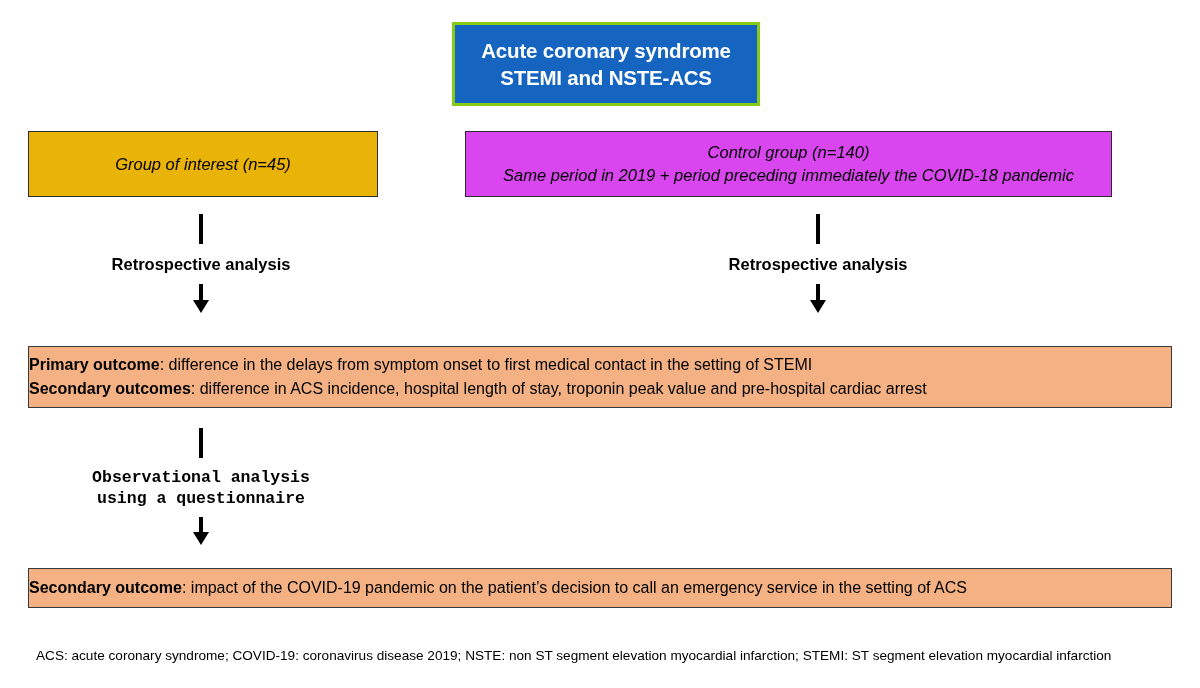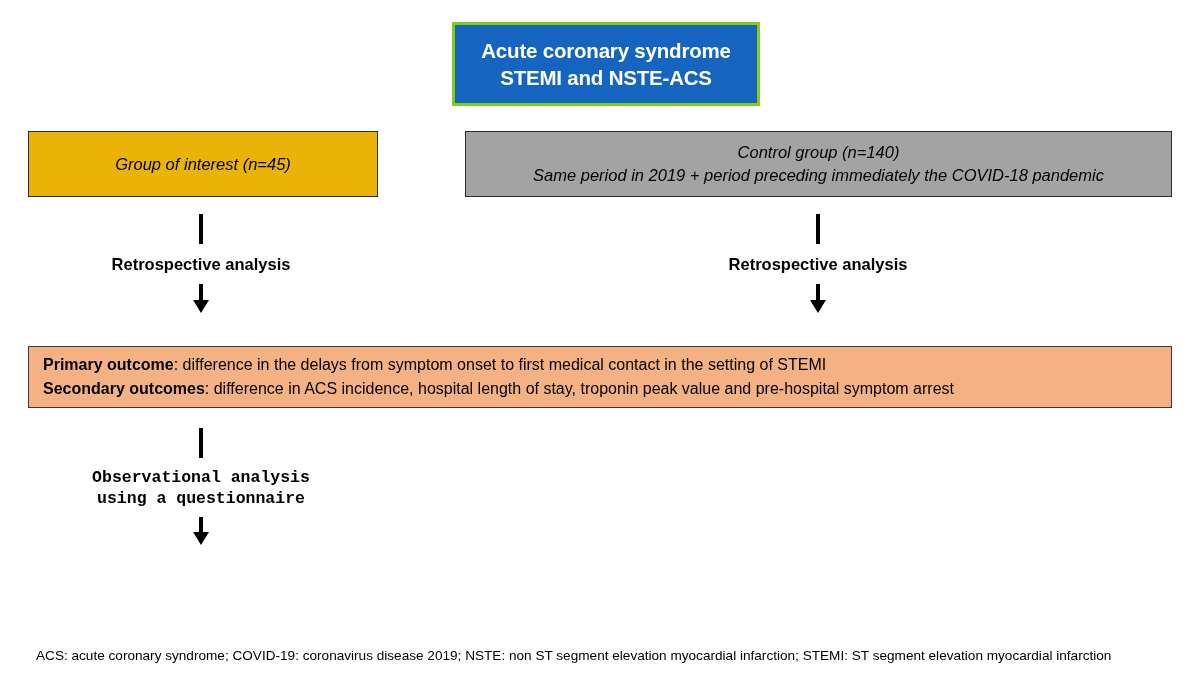--- a/index.html
+++ b/index.html
@@ -62,38 +62,37 @@
   #group-box .line {
     font-style: italic;
     font-size: 16.5px;
     line-height: 23px;
   }
 
   
   #control-box {
     left: 465px;
     top: 131px;
-    width: 707px;
+    width: 647px;
     height: 66px;
-    background: #a3a3a3;
+    background: #d946ef;
     border: 1.5px solid #2d2d2d;
     align-items: center;
     text-align: center;
   }
   #control-box .line {
     font-style: italic;
     font-size: 16.5px;
     line-height: 23px;
   }
 
   
   .orange-box {
     background: #F4B183;
     border: 1.5px solid #3a3a3a;
-    padding-left: 14px;
     padding-right: 10px;
   }
   #primary-outcome-box {
     left: 28px;
     top: 346px;
     width: 1144px;
     height: 62px;
   }
   #primary-outcome-box .line {
     font-size: 16px;
@@ -213,32 +212,37 @@
       <div class="shaft"></div>
       <div class="head"></div>
     </div>
   </div>
 
   <div class="box orange-box" id="primary-outcome-box">
     <div class="line">
       <span class="b">Primary outcome</span><span>: difference in the delays from symptom onset to first medical contact in the setting of STEMI</span>
     </div>
     <div class="line">
-      <span class="b">Secondary outcomes</span><span>: difference in ACS incidence, hospital length of stay, troponin peak value and pre-hospital symptom arrest</span>
+      <span class="b">Secondary outcomes</span><span>: difference in ACS incidence, hospital length of stay, troponin peak value and pre-hospital cardiac arrest</span>
     </div>
   </div>
 
   <div class="arrow-group" id="arrow-left-2">
     <div class="stem"></div>
     <div class="arrow-label">
       <div>Observational analysis</div>
       <div>using a questionnaire</div>
     </div>
     <div class="arrow-down">
       <div class="shaft"></div>
       <div class="head"></div>
     </div>
   </div>
 
+  <div class="box orange-box" id="secondary-outcome-box">
+    <div class="line">
+      <span class="b">Secondary outcome</span><span>: impact of the COVID-19 pandemic on the patient’s decision to call an emergency service in the setting of ACS</span>
+    </div>
+  </div>
 
   <div id="footnote">ACS: acute coronary syndrome; COVID-19: coronavirus disease 2019; NSTE: non ST segment elevation myocardial infarction; STEMI: ST segment elevation myocardial infarction</div>
 
 </div>
 
 </body></html>

